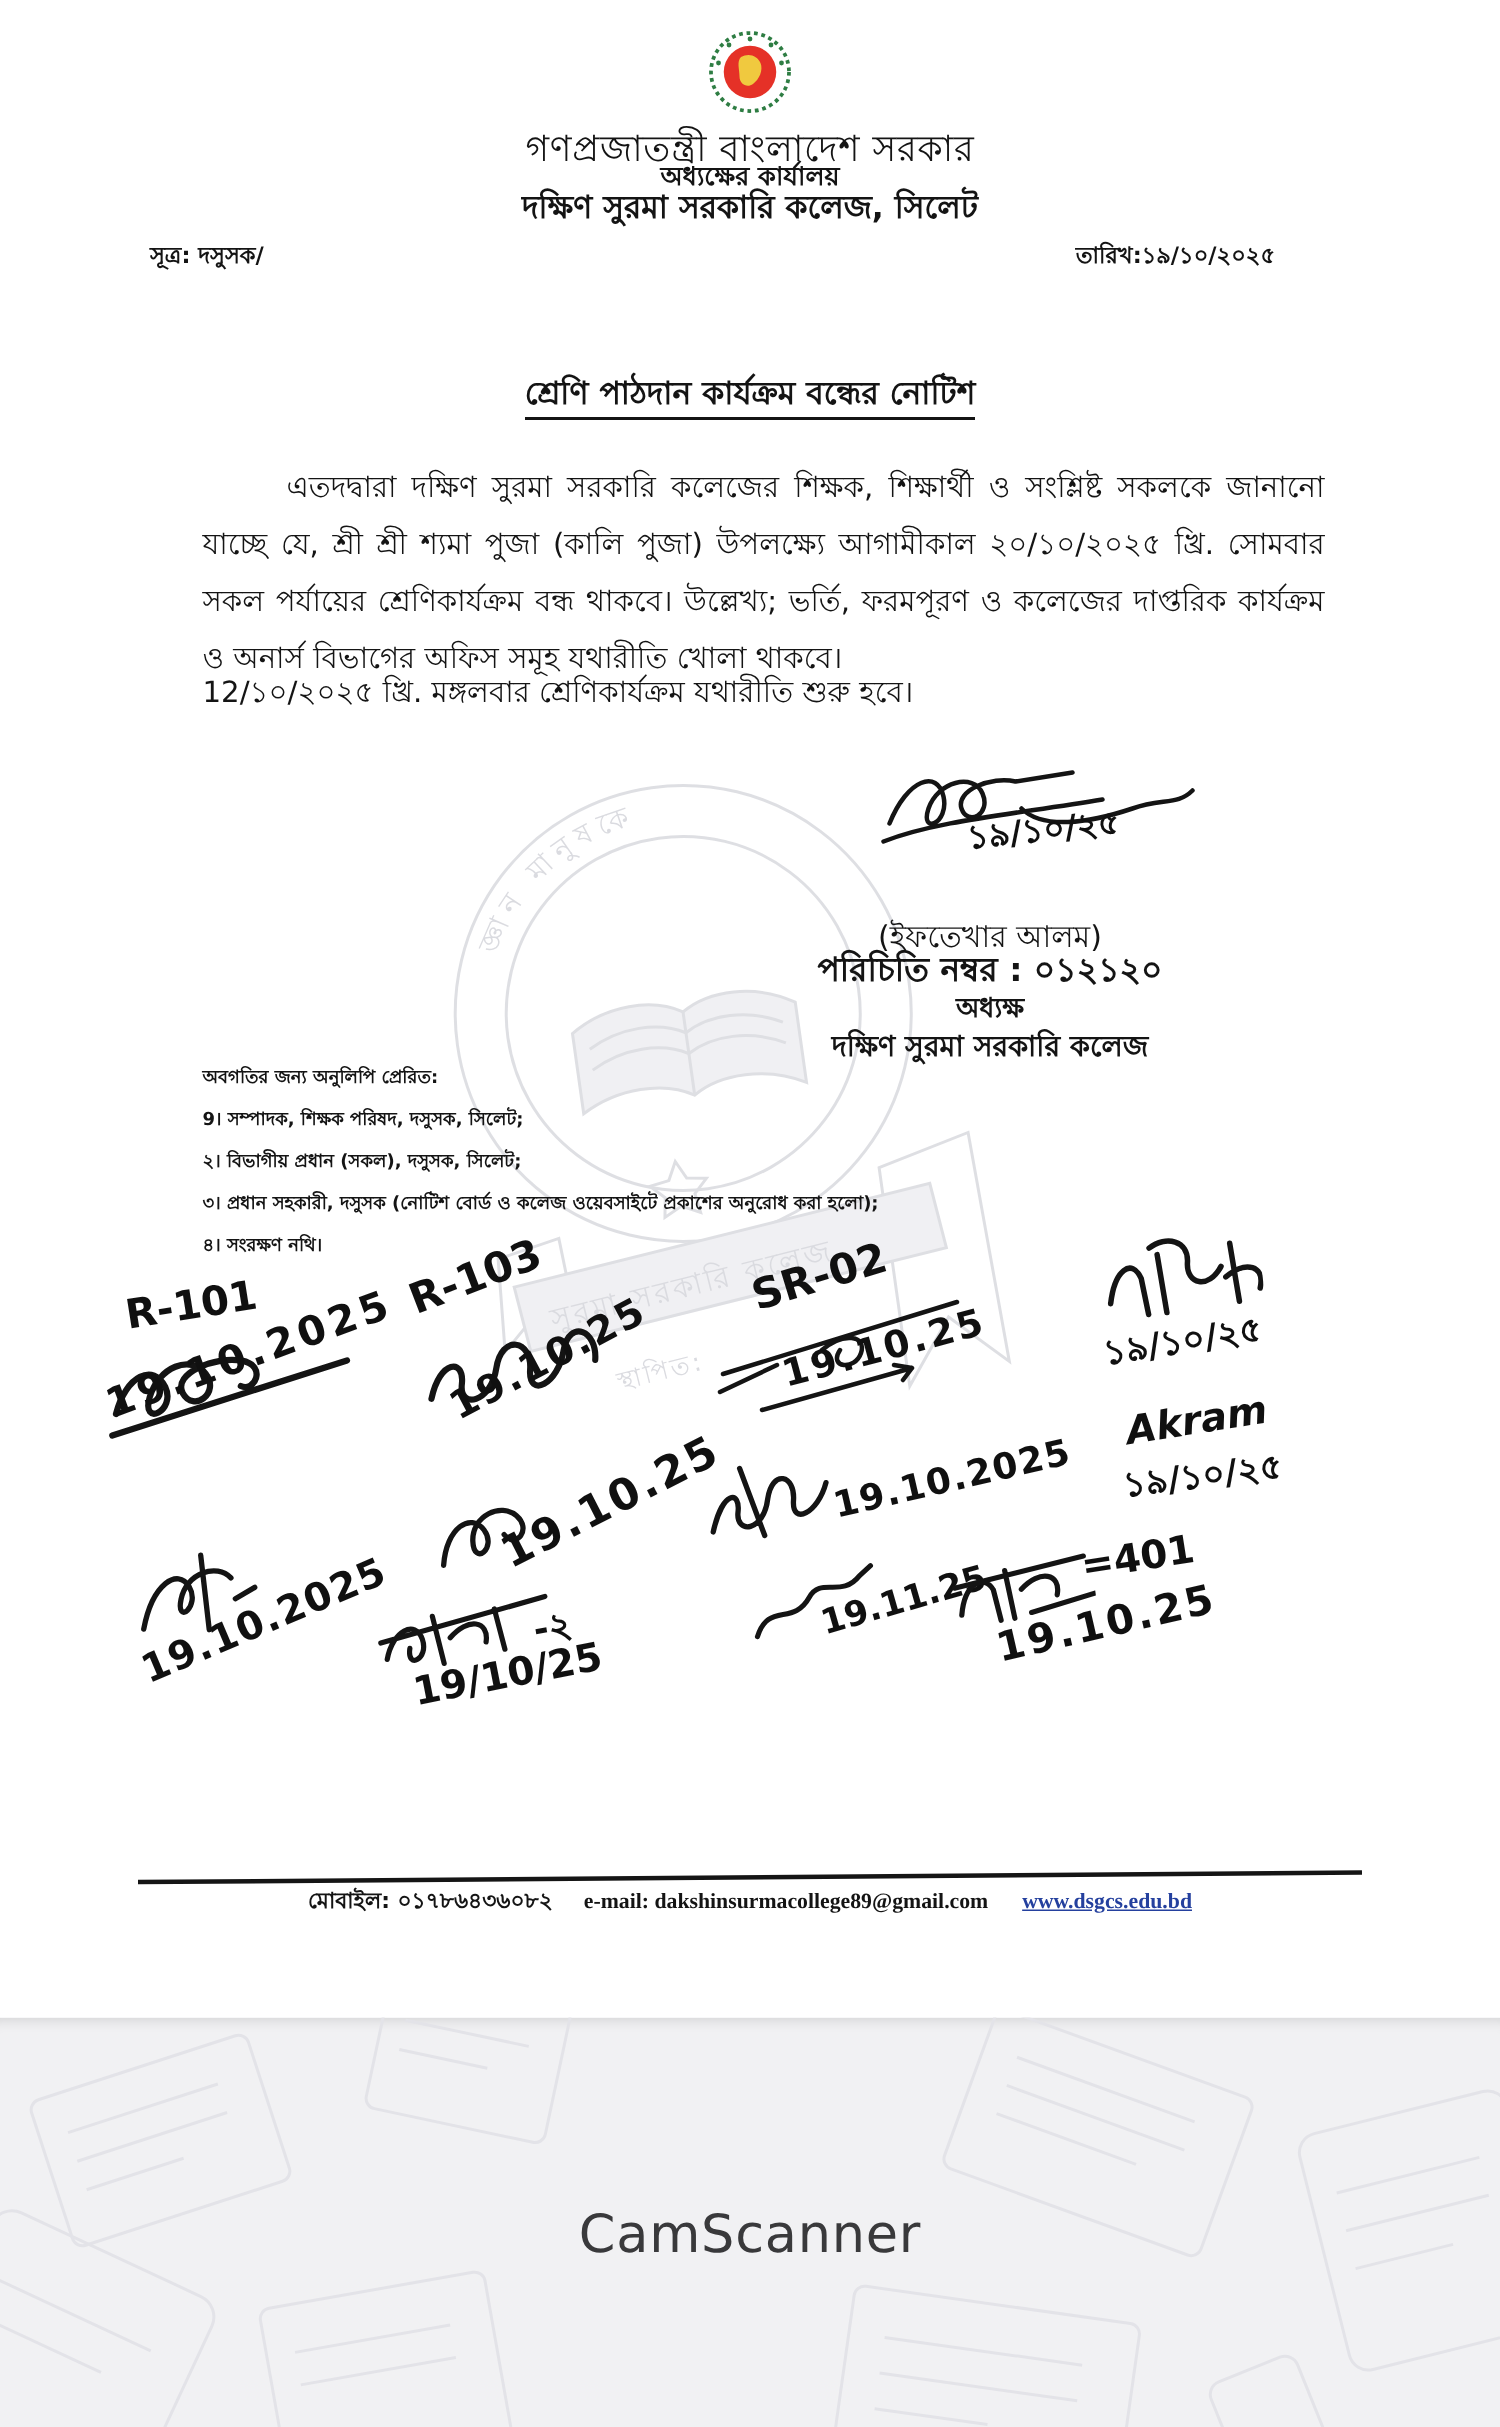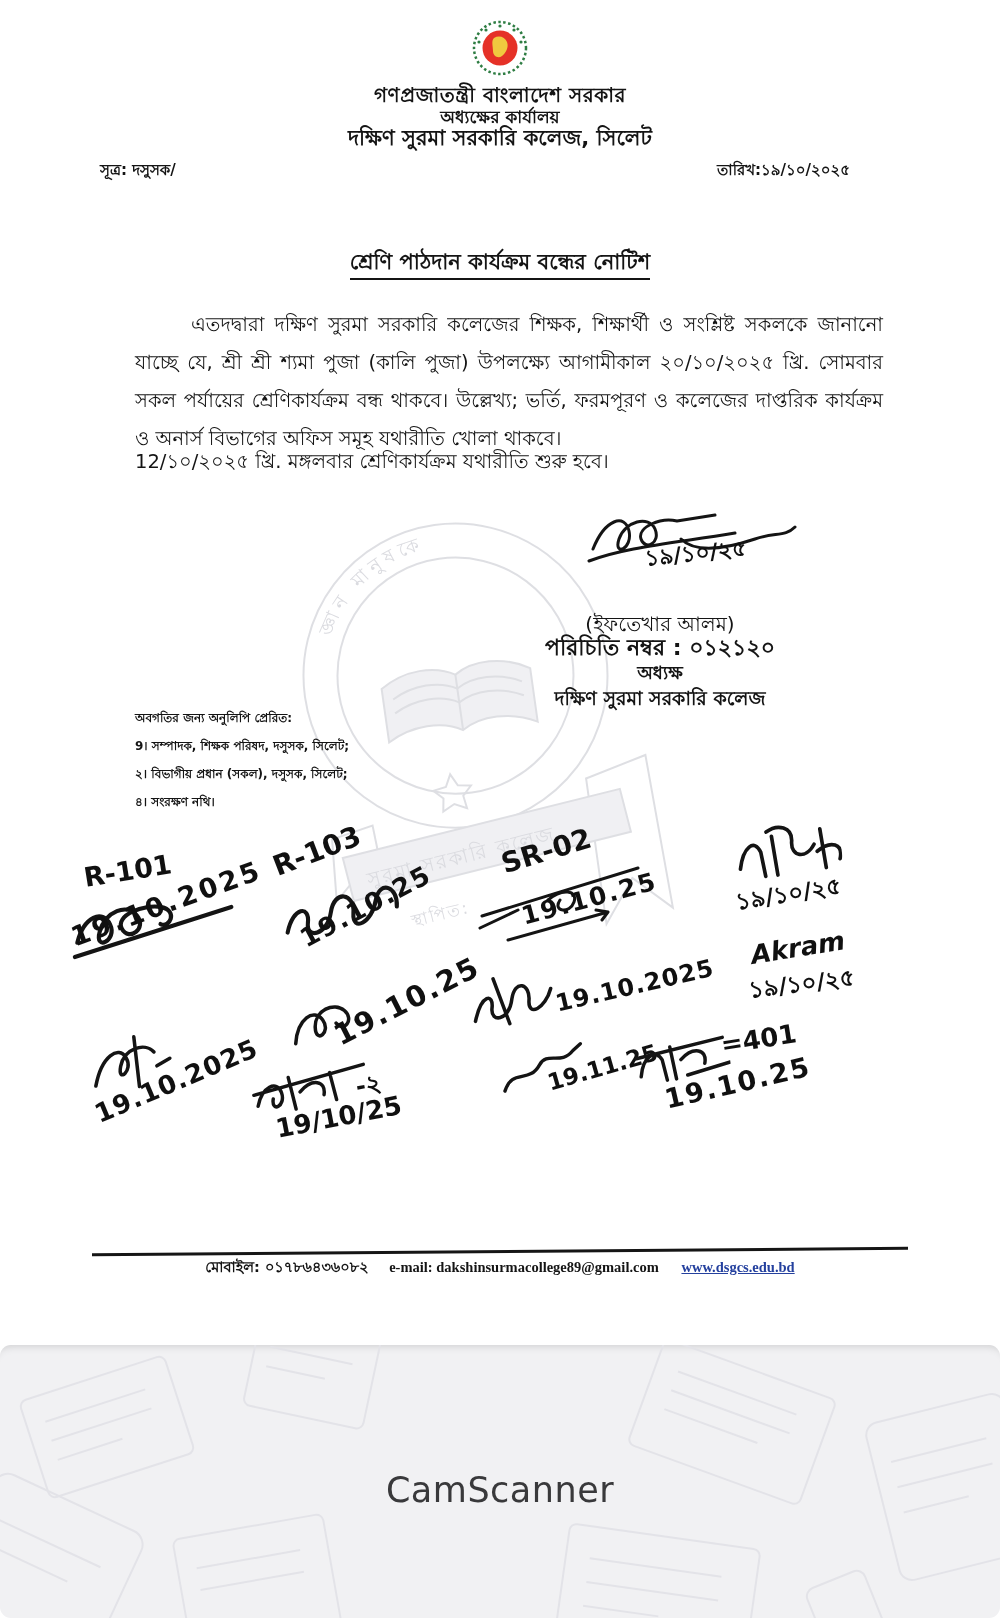--- a/index.html
+++ b/index.html
@@ -2,21 +2,21 @@
 <html><head>
 <meta charset="utf-8">
 <style>
   html,body{margin:0;padding:0;background:#e9e9ec;}
   .page{position:relative;width:1000px;height:1618px;background:#ffffff;overflow:hidden;
         font-family:"DejaVu Sans",sans-serif;color:#141414;}
   .abs{position:absolute;}
   .centered{left:0;right:0;text-align:center;}
 
   
-  .gov-line{font-size:20px;font-weight:700;letter-spacing:.5px;}
+  .gov-line{font-size:24px;font-weight:400;letter-spacing:.5px;}
   .office-line{font-size:17px;font-weight:600;}
   .college-line{font-size:21px;font-weight:700;}
 
   .meta-row{top:158px;left:100px;right:150px;display:flex;justify-content:space-between;
             font-size:15px;font-weight:700;}
 
   .notice-title{top:246px;}
   .notice-title span{font-size:21px;font-weight:700;border-bottom:2.5px solid #141414;padding-bottom:4px;}
 
   .body-par{left:135px;top:306px;width:748px;font-size:19.5px;line-height:38px;
@@ -50,21 +50,21 @@
   
   .footer-rule{left:92px;top:1250px;width:816px;border-top:3px solid #151515;transform:rotate(-.45deg);}
   .footer-line{top:1256px;font-size:14.5px;}
   .footer-line .mob{font-weight:700;}
   .footer-line .mail{font-family:"Liberation Serif",serif;font-weight:700;margin-left:16px;}
   .footer-line .site{font-family:Liberation Serif, serif;font-weight:700;margin-left:18px;
                      color:#24409e;text-decoration:underline;}
 
   
   .cs-band{left:0;top:1345px;width:1000px;height:273px;background:#f1f1f3;
-           box-shadow:inset 0 10px 10px -10px rgba(0,0,0,.18);overflow:hidden;border-radius:11px;}
+           box-shadow:inset 0 10px 10px -10px rgba(0,0,0,.18);overflow:hidden;}
   .cs-brand{top:125px;font-size:35px;color:#39393b;letter-spacing:.5px;font-weight:500;}
   .doodle{position:absolute;border:2px solid #e3e3e8;border-radius:8px;}
   .dline{position:absolute;border-top:2px solid #e3e3e8;left:12%;width:70%;}
 </style>
 </head>
 <body>
 
 <div class="page">
 
   <svg class="abs seal" width="460" height="500" viewBox="0 0 460 500">
@@ -123,20 +123,21 @@
     <div class="name">(ইফতেখার আলম)</div>
     <div class="sid">পরিচিতি নম্বর : ০১২১২০</div>
     <div class="desig">অধ্যক্ষ</div>
     <div class="inst">দক্ষিণ সুরমা সরকারি কলেজ</div>
   </div>
 
   <div class="abs distribution">
     <div class="dist-heading">অবগতির জন্য অনুলিপি প্রেরিত:</div>
     <div>9। সম্পাদক, শিক্ষক পরিষদ, দসুসক, সিলেট;</div>
     <div>২। বিভাগীয় প্রধান (সকল), দসুসক, সিলেট;</div>
+    <div>৩। প্রধান সহকারী, দসুসক (নোটিশ বোর্ড ও কলেজ ওয়েবসাইটে প্রকাশের অনুরোধ করা হলো);</div>
     <div>৪। সংরক্ষণ নথি।</div>
   </div>
 
   <div class="sig" style="left:68px;top:860px;width:220px;height:140px;">
     <span class="hand" style="left:16px;top:2px;transform:rotate(-9deg);font-size:27px;">R-101</span>
     <svg class="scr" style="left:0;top:42px;transform:rotate(-7deg);" width="175" height="64" viewBox="0 0 120 46">
       <path d="M3,30 C10,12 24,8 28,20 C32,32 14,38 20,24 C26,10 42,6 48,16 C54,26 40,34 36,24 C32,14 54,8 66,12 C78,16 70,28 64,24 M0,40 L116,18"></path>
     </svg>
     <span class="hand" style="left:4px;top:62px;transform:rotate(-20deg);font-size:27px;letter-spacing:3px;">19.10.2025</span>
   </div>

